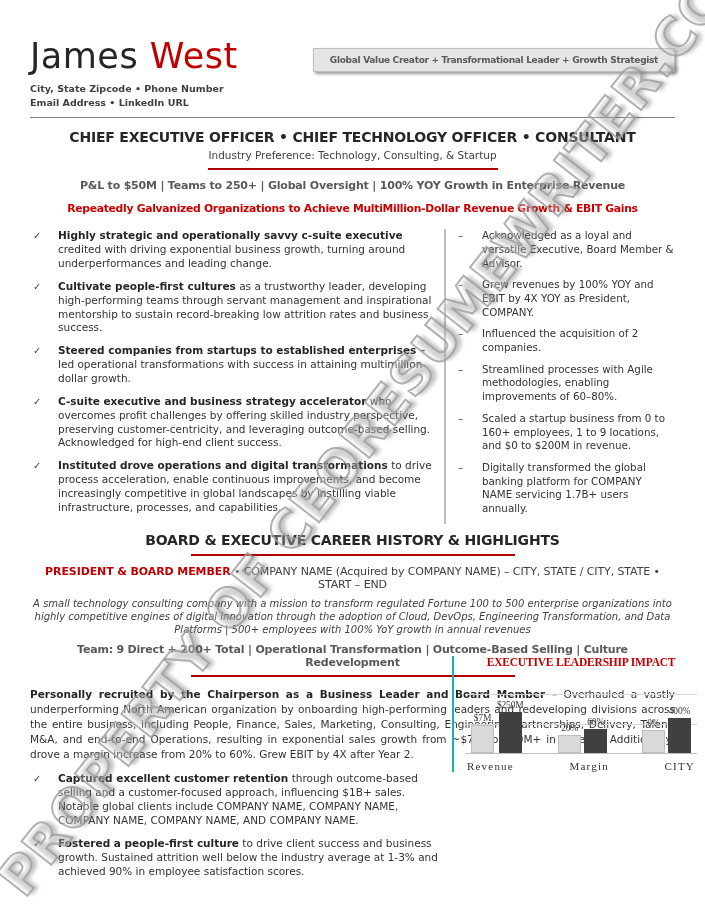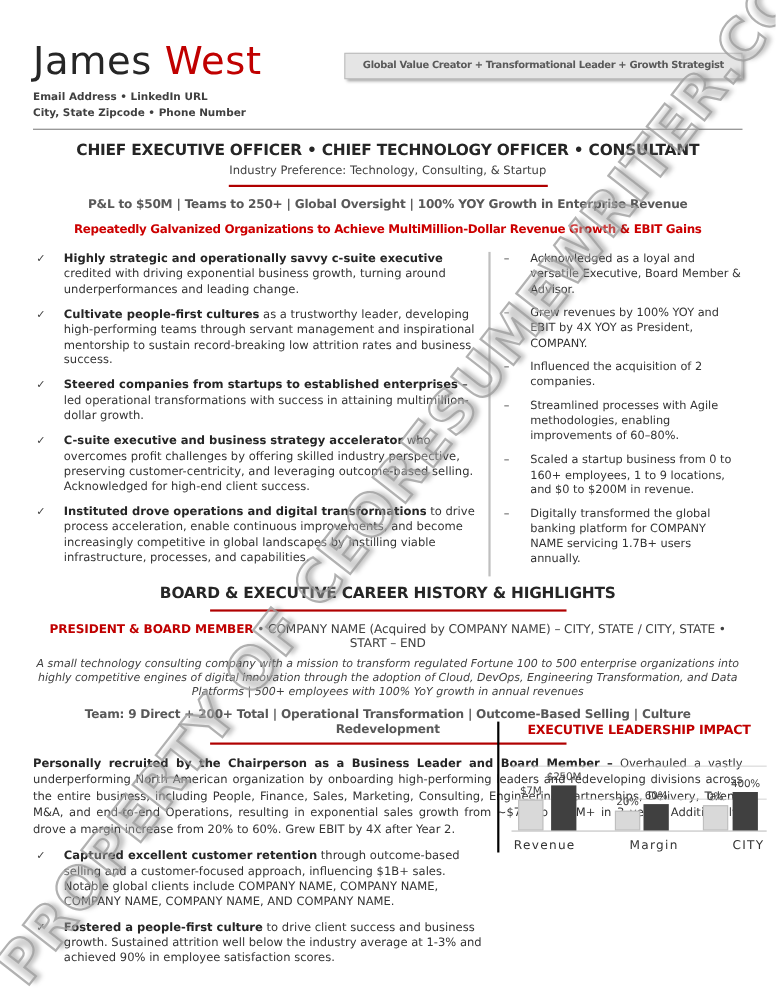--- a/index.html
+++ b/index.html
@@ -43,22 +43,22 @@
   .role-line{text-align:center;font-size:11px;color:#404040;margin-top:9px;letter-spacing:-.1px;}
   .role-line .rt{color:#c00000;font-weight:bold;}
   .role-desc{text-align:center;font-style:italic;font-size:10px;color:#404040;line-height:1.32;margin:6px 2px 0 2px;}
   .team-line{text-align:center;font-weight:bold;font-size:11px;color:#595959;margin-top:7px;letter-spacing:-.2px;}
   .overview{text-align:justify;font-size:10.5px;line-height:1.42;color:#333;margin-top:10px;}
   .overview b{color:#262626;}
   .cols2{margin-top:6px;}
   .cols2 .col-left{width:415px;}
 
   
-  .chart-box{position:absolute;left:452px;top:656px;width:245px;border-left:2px solid #000000;
-    padding-left:11px;box-sizing:border-box;}
+  .chart-box{position:absolute;left:452px;top:656px;width:245px;border-left:2px solid #14b8a6;
+    padding-left:11px;box-sizing:border-box;font-family:Liberation Serif, serif;}
   .chart-title{font-weight:bold;font-size:11.5px;color:#c00000;text-align:center;letter-spacing:-.2px;}
   .chart-plot{position:relative;height:58px;margin-top:26px;border-top:1px solid #d6d6d6;border-bottom:1px solid #bfbfbf;}
   .gridline{position:absolute;left:0;right:0;bottom:28px;border-top:1px solid #d6d6d6;}
   .groups{position:absolute;left:0;right:0;bottom:0;display:flex;justify-content:space-between;padding:0 6px;}
   .group{display:flex;align-items:flex-end;gap:3px;}
   .barwrap{display:flex;flex-direction:column;align-items:center;}
   .bar-label{font-size:9.5px;color:#404040;margin-bottom:2px;letter-spacing:-.2px;}
   .bar{width:23px;}
   .bar.light{border:1px solid #bfbfbf;box-sizing:border-box;}
   .cat-row{display:flex;justify-content:space-between;margin-top:6px;padding:0 2px;}
@@ -77,22 +77,22 @@
 <div class="page">
 
   <div class="tagline-box">
     <span>Global Value Creator + Transformational Leader + Growth Strategist</span>
   </div>
   <div class="name">
     <span>James</span>
     <span class="last">West</span>
   </div>
   <div class="contact">
+    <div>City, State Zipcode • Phone Number</div>
     <div>Email Address • LinkedIn URL</div>
-    <div>City, State Zipcode • Phone Number</div>
   </div>
   <hr class="toprule">
 
   <div class="role-titles">CHIEF EXECUTIVE OFFICER • CHIEF TECHNOLOGY OFFICER • CONSULTANT</div>
   <div class="industry">Industry Preference: Technology, Consulting, &amp; Startup</div>
   <hr class="short-red-rule">
   <div class="scope">P&amp;L to $50M | Teams to 250+ | Global Oversight | 100% YOY Growth in Enterprise Revenue</div>
   <div class="headline">Repeatedly Galvanized Organizations to Achieve MultiMillion-Dollar Revenue Growth &amp; EBIT Gains</div>
 
   <div class="cols">

